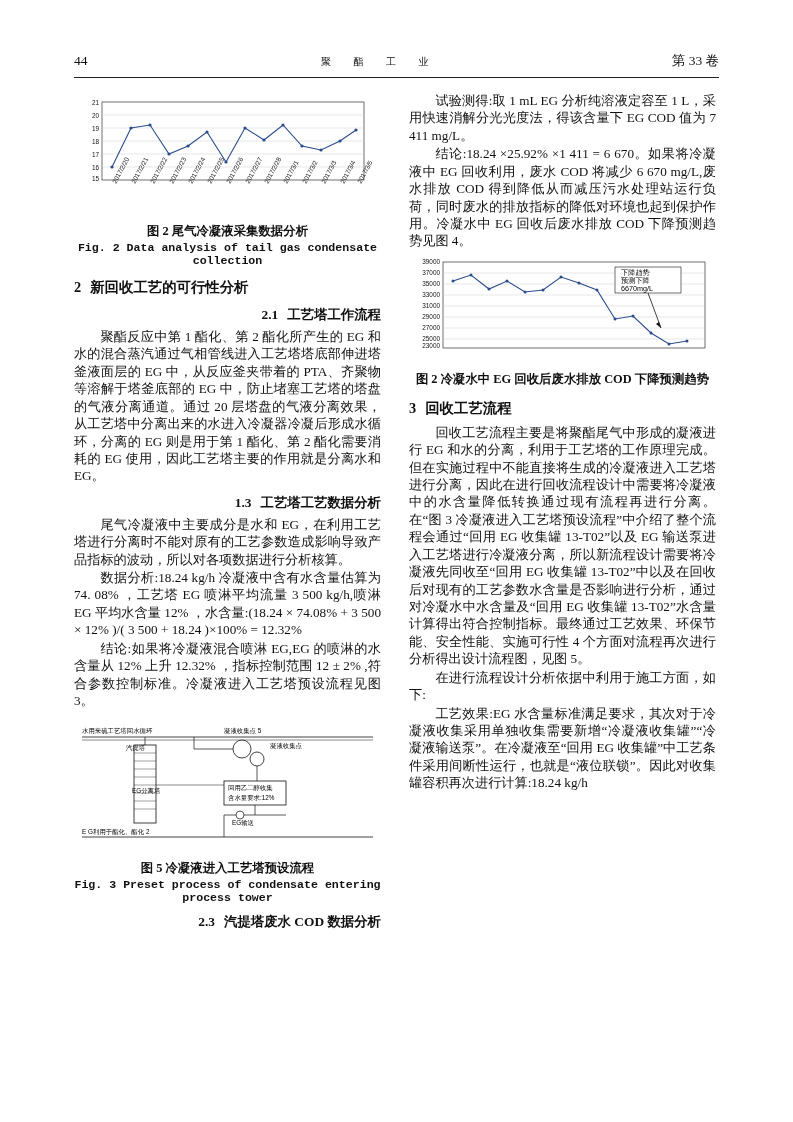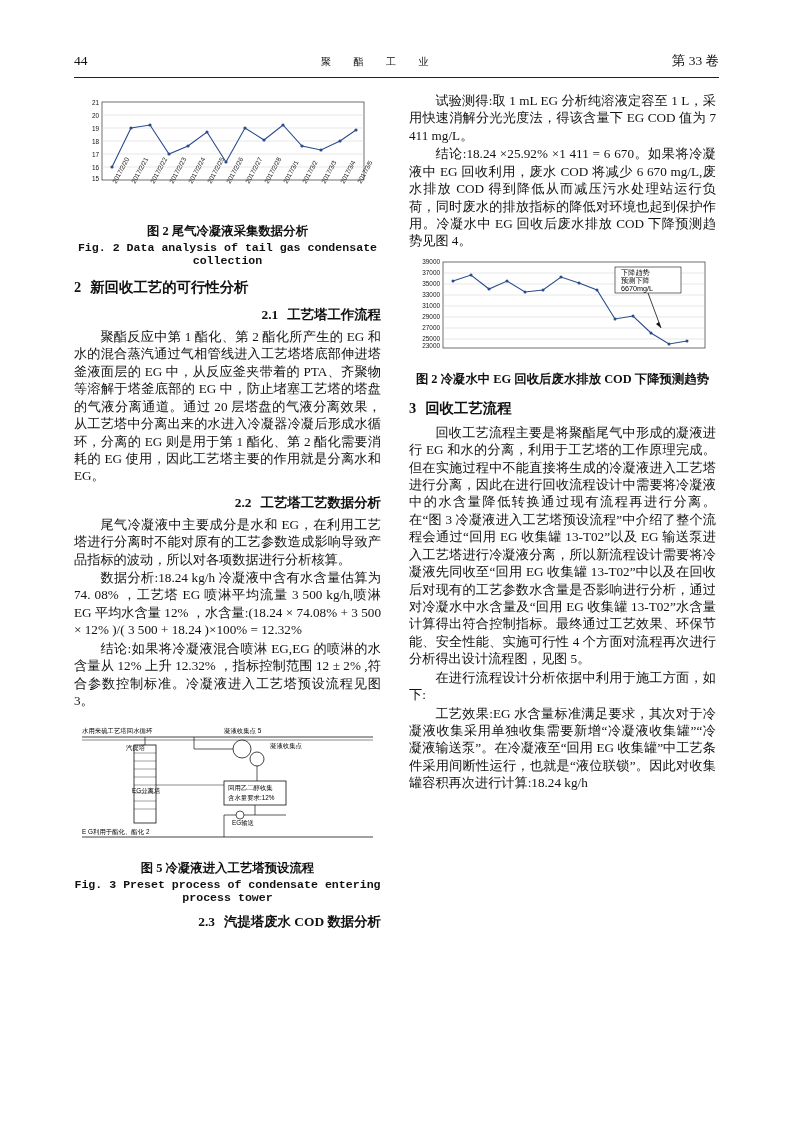--- a/index.html
+++ b/index.html
@@ -98,21 +98,21 @@
       <h2 class="sec">
         <span class="sec-num">2</span><span>新回收工艺的可行性分析</span>
       </h2>
 
       <h3 class="sub">
         <span class="sec-num">2.1</span><span>工艺塔工作流程</span>
       </h3>
       <p class="ind">聚酯反应中第 1 酯化、第 2 酯化所产生的 EG 和水的混合蒸汽通过气相管线进入工艺塔塔底部伸进塔釜液面层的 EG 中，从反应釜夹带着的 PTA、齐聚物等溶解于塔釜底部的 EG 中，防止堵塞工艺塔的塔盘的气液分离通道。通过 20 层塔盘的气液分离效果，从工艺塔中分离出来的水进入冷凝器冷凝后形成水循环，分离的 EG 则是用于第 1 酯化、第 2 酯化需要消耗的 EG 使用，因此工艺塔主要的作用就是分离水和 EG。</p>
 
       <h3 class="sub">
-        <span class="sec-num">2.2</span><span>工艺塔工艺数据分析</span>
+        <span class="sec-num">1.3</span><span>工艺塔工艺数据分析</span>
       </h3>
       <p class="ind">尾气冷凝液中主要成分是水和 EG，在利用工艺塔进行分离时不能对原有的工艺参数造成影响导致产品指标的波动，所以对各项数据进行分析核算。</p>
       <p class="ind">数据分析:18.24 kg/h 冷凝液中含有水含量估算为 74. 08% ，工艺塔 EG 喷淋平均流量 3 500 kg/h,喷淋 EG 平均水含量 12% ，水含量:(18.24 × 74.08% + 3 500 × 12% )/( 3 500 + 18.24 )×100% = 12.32%</p>
       <p class="ind">结论:如果将冷凝液混合喷淋 EG,EG 的喷淋的水含量从 12% 上升 12.32% ，指标控制范围 12 ± 2% ,符合参数控制标准。冷凝液进入工艺塔预设流程见图 3。</p>
 
       <div class="figbox">
         <svg width="307" height="140" viewBox="0 0 307 140">
 
           <line x1="8" y1="22" x2="299" y2="22" stroke="#111" stroke-width="0.8"></line>
           <line x1="8" y1="25" x2="299" y2="25" stroke="#111" stroke-width="0.5"></line>

